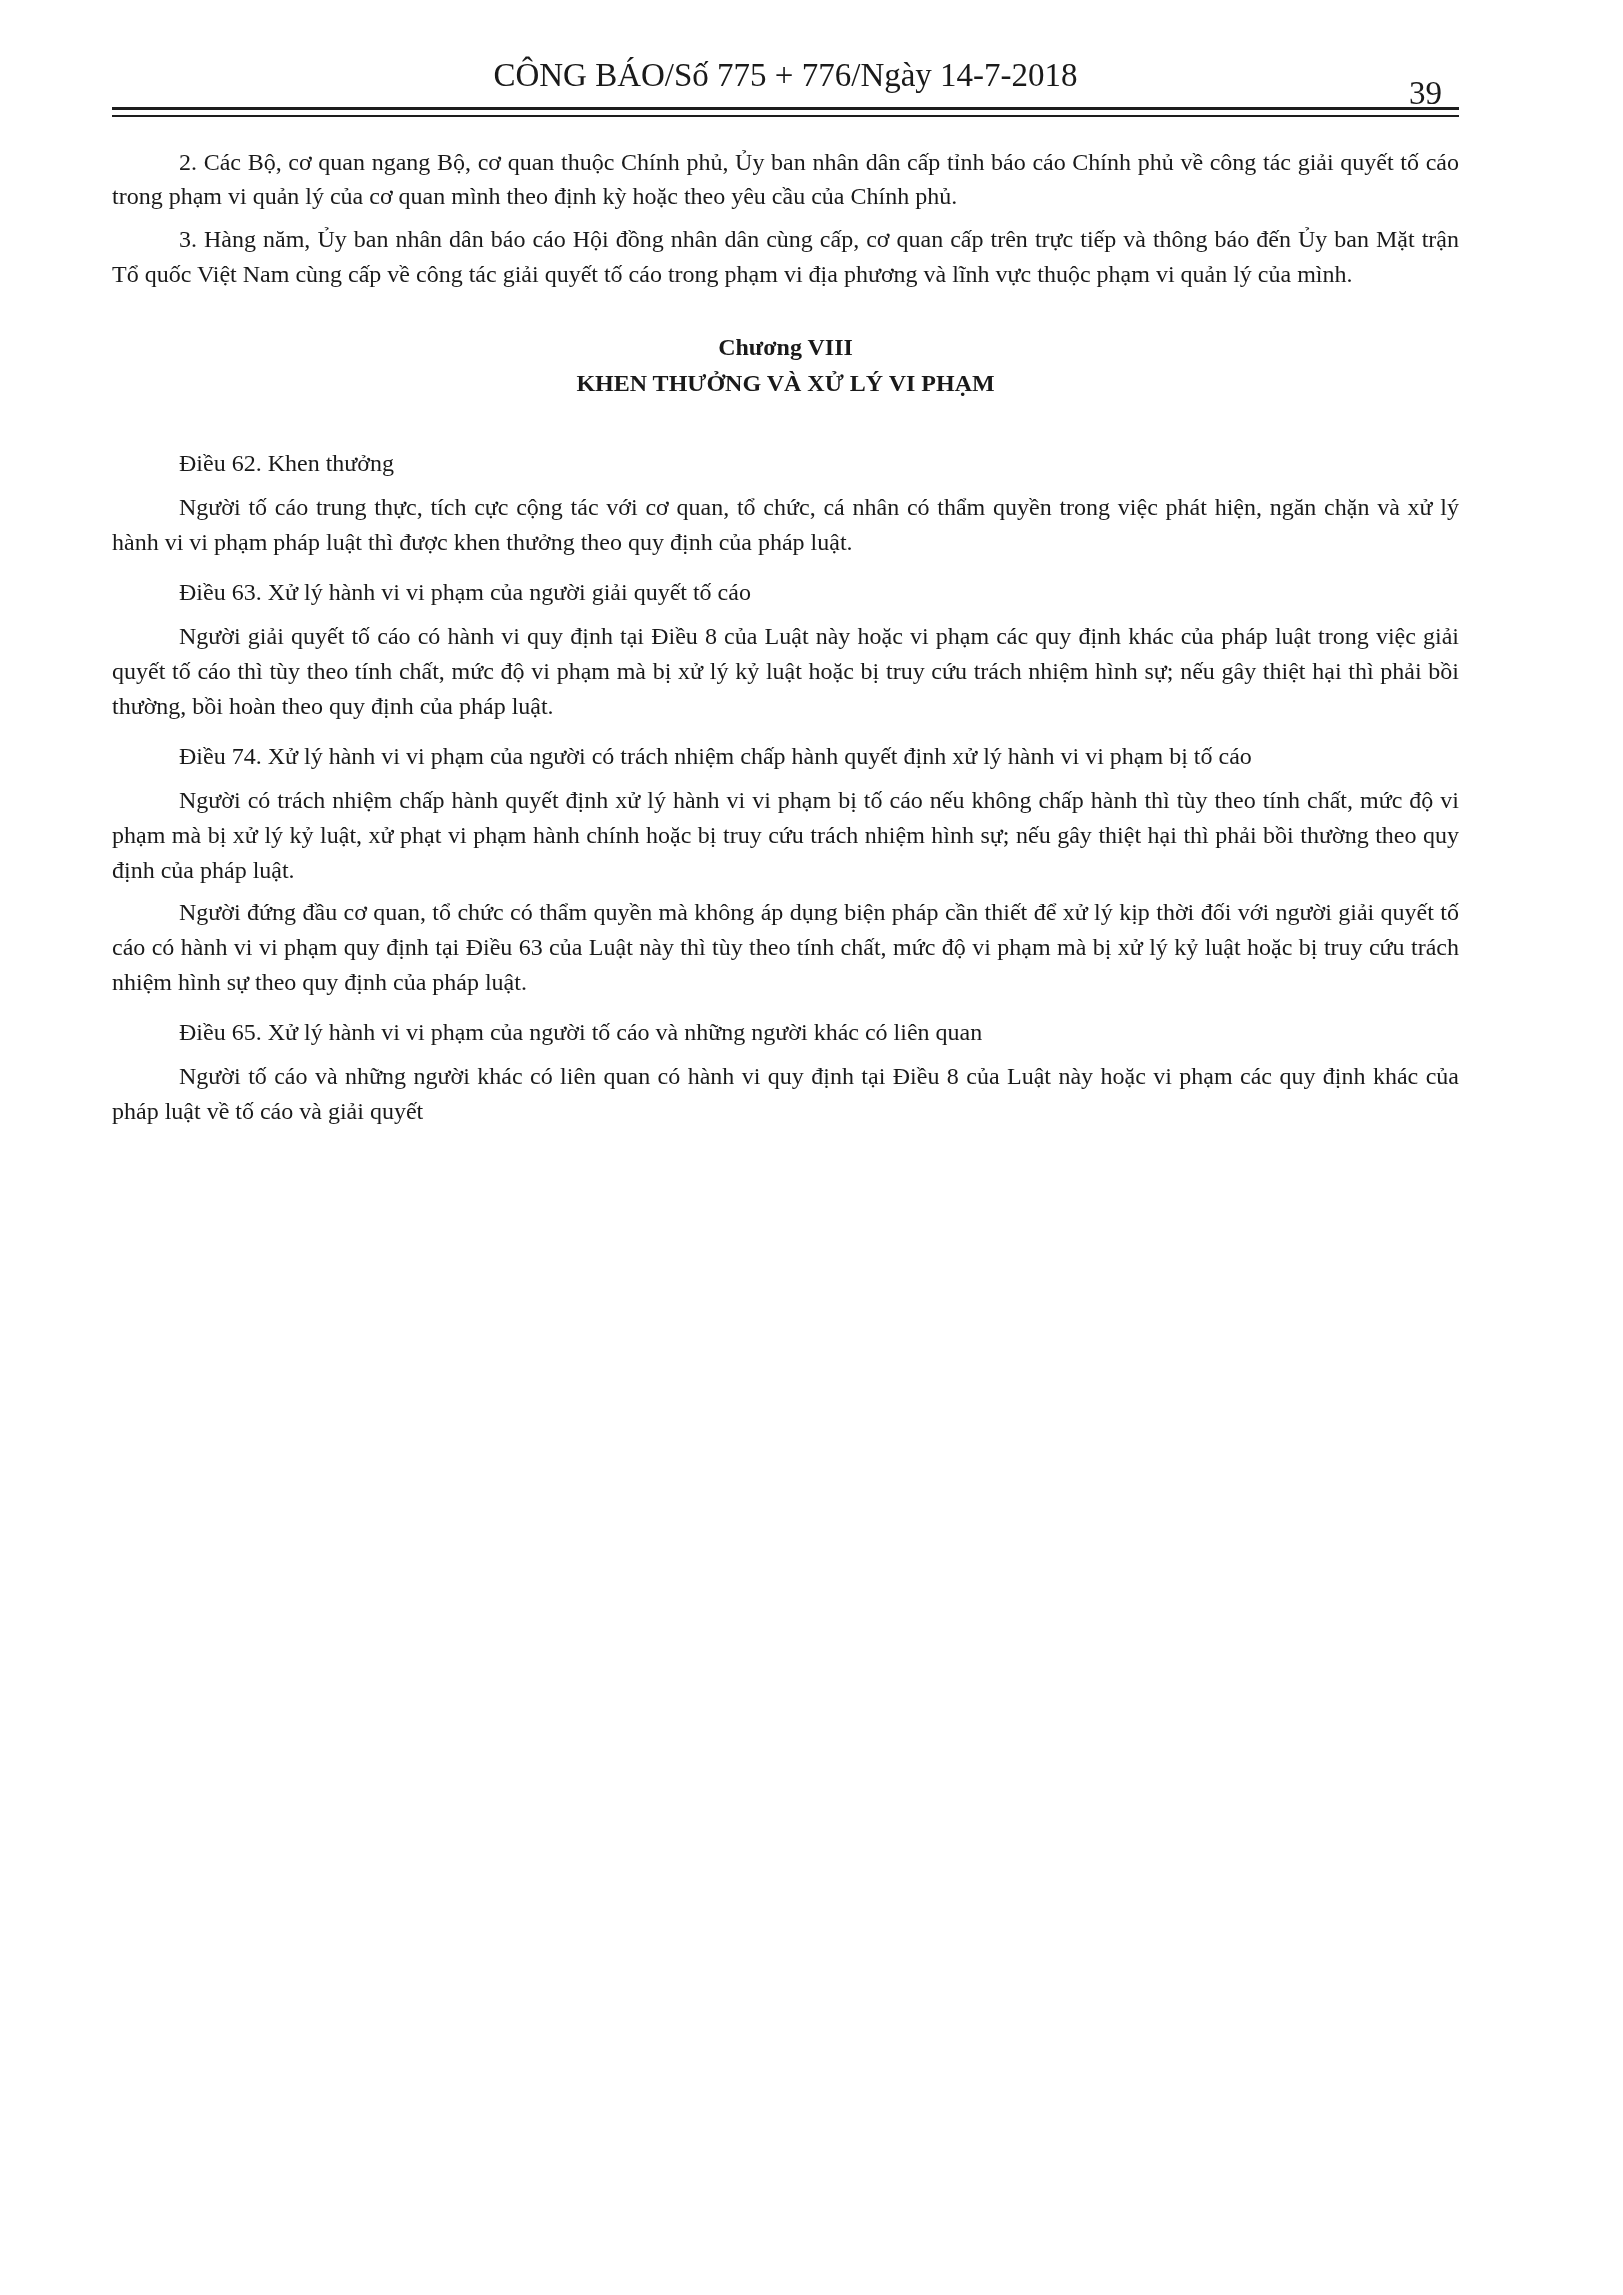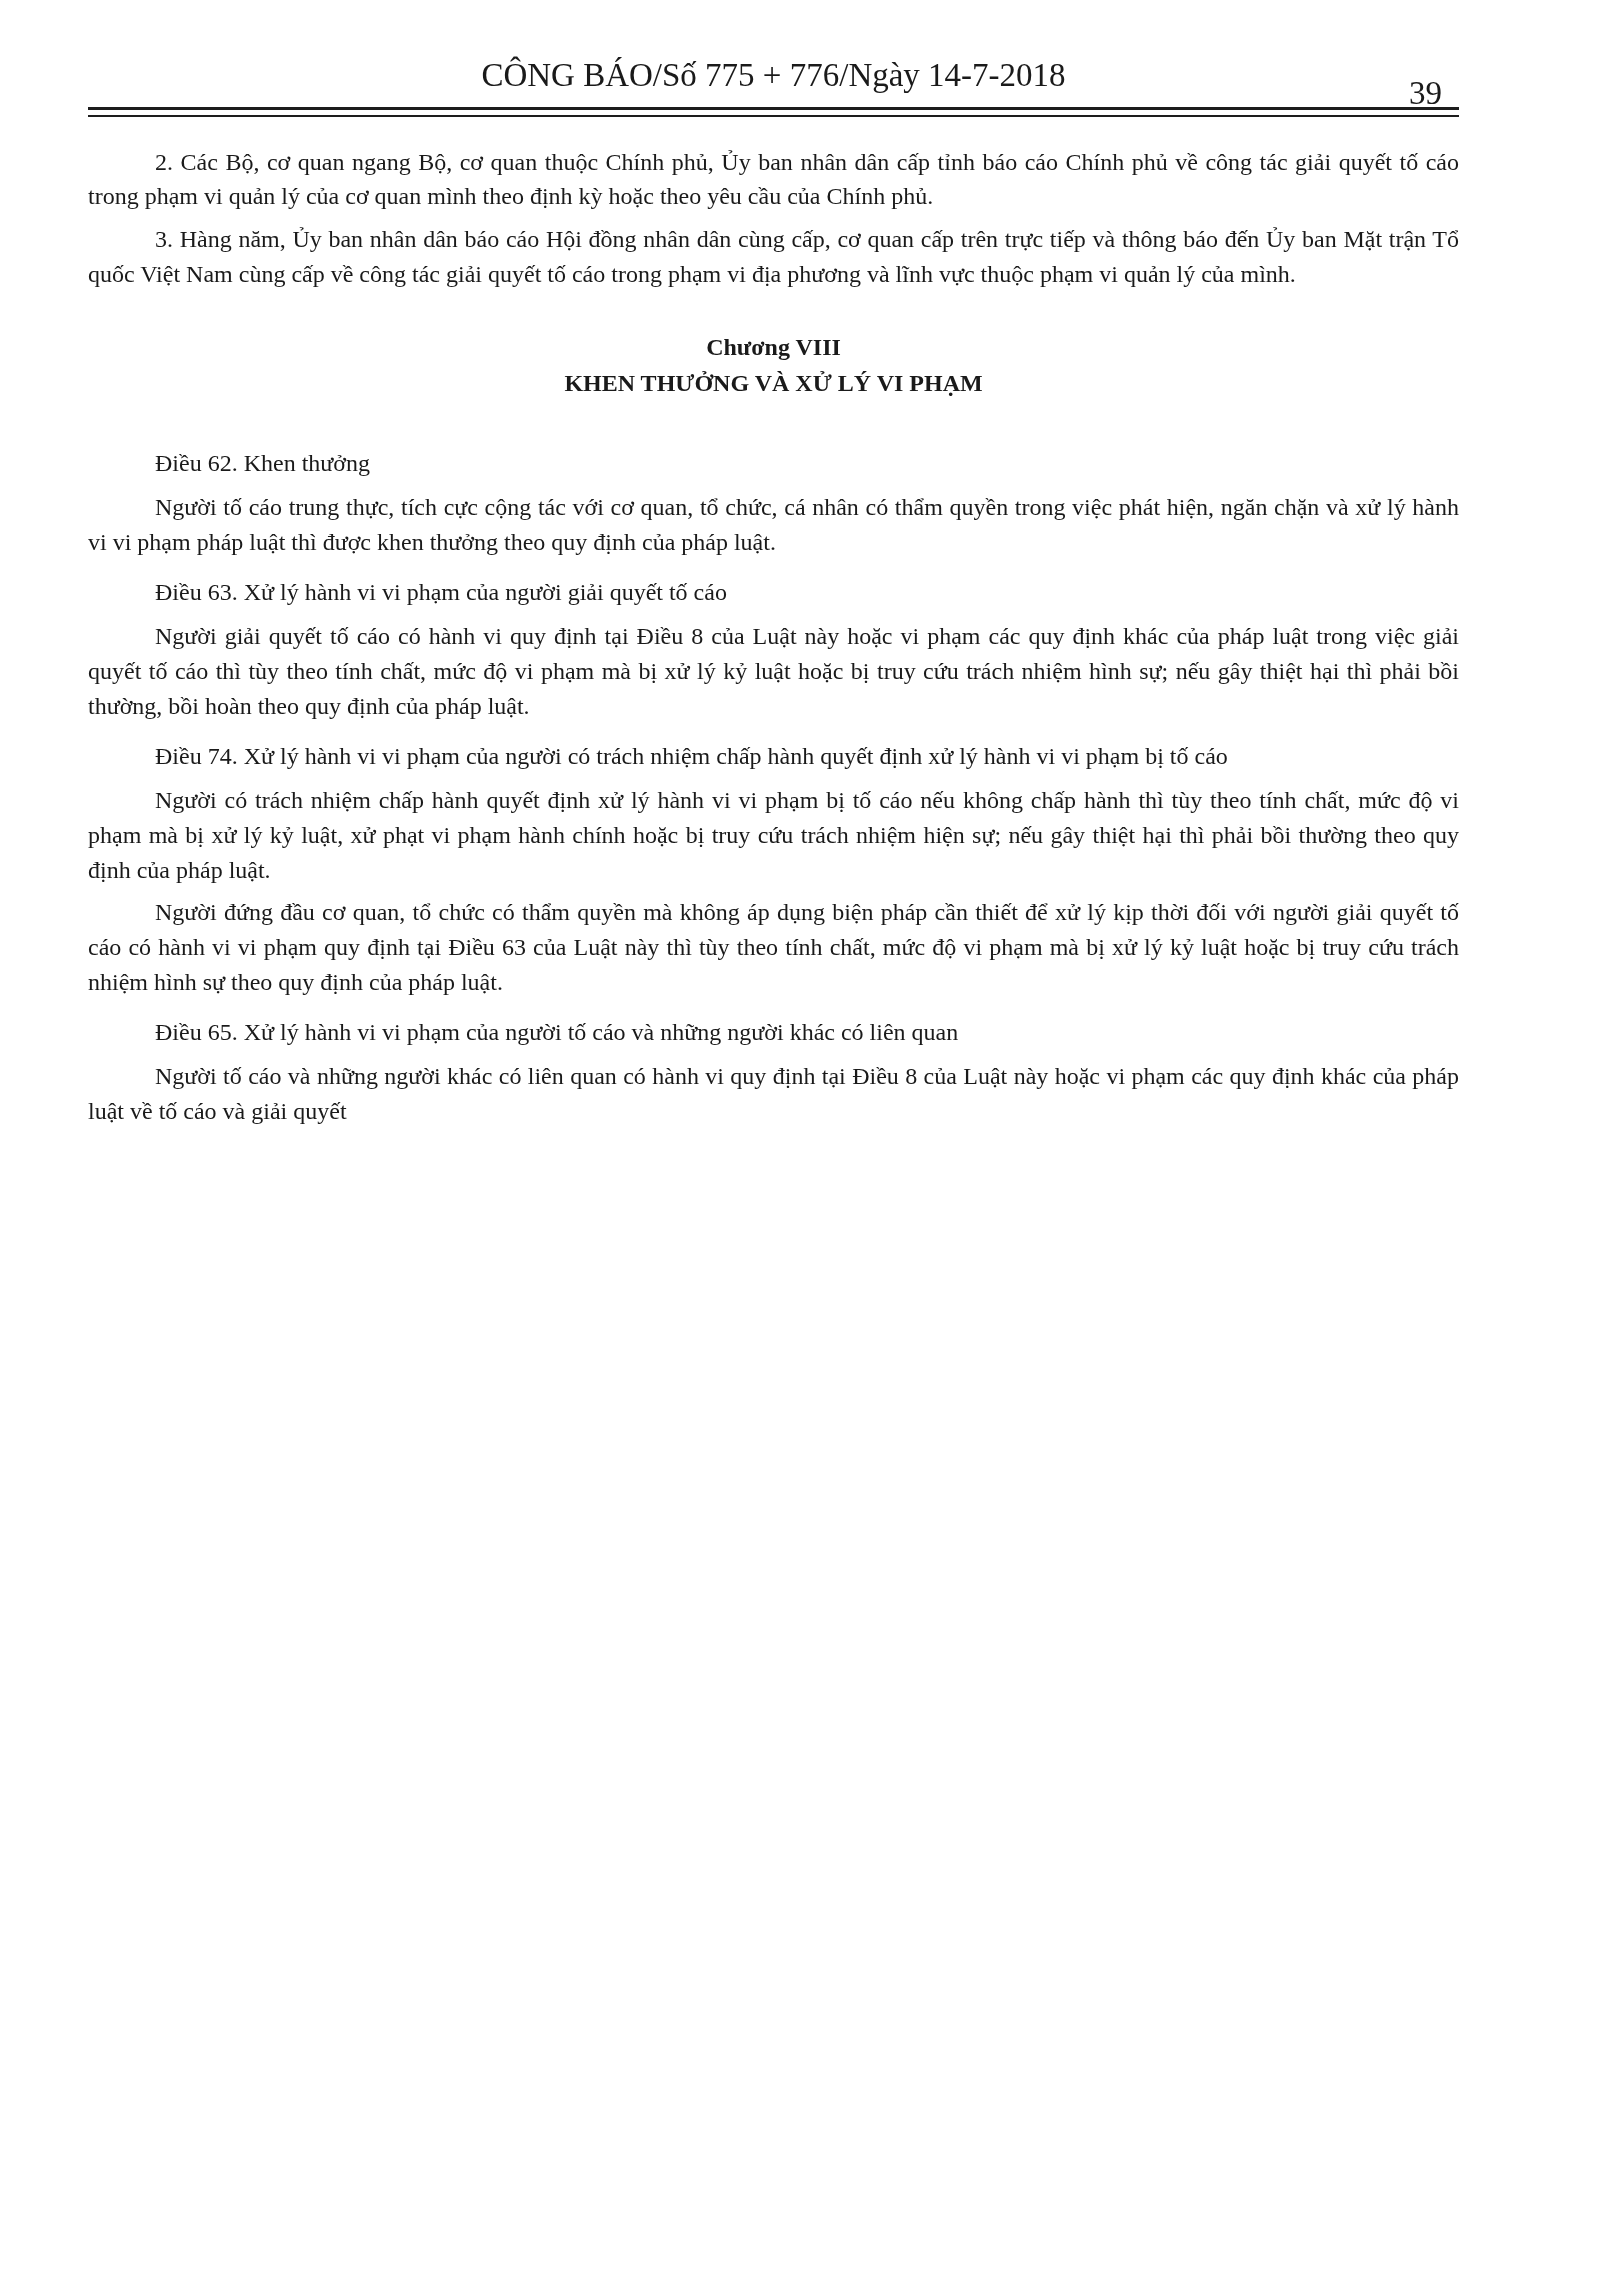--- a/index.html
+++ b/index.html
@@ -7,21 +7,21 @@
   html, body { background: #ffffff; }
   body {
     font-family: "Liberation Serif", "DejaVu Serif", serif;
     color: #1a1a1a;
   }
   .page {
     position: relative;
     width: 1623px;
     height: 1860px;
     background: #ffffff;
-    padding: 54px 164px 0 88px;
+    padding: 54px 164px 0 112px;
     overflow: hidden;
   }
   
   .page-header {
     position: relative;
     width: 100%;
     font-size: 33px;
     line-height: 1.3;
     text-align: center;
     white-space: nowrap;
@@ -89,21 +89,21 @@
     <p class="article-heading">Điều 62. Khen thưởng</p>
 
     <p class="para">Người tố cáo trung thực, tích cực cộng tác với cơ quan, tổ chức, cá nhân có thẩm quyền trong việc phát hiện, ngăn chặn và xử lý hành vi vi phạm pháp luật thì được khen thưởng theo quy định của pháp luật.</p>
 
     <p class="article-heading">Điều 63. Xử lý hành vi vi phạm của người giải quyết tố cáo</p>
 
     <p class="para">Người giải quyết tố cáo có hành vi quy định tại Điều 8 của Luật này hoặc vi phạm các quy định khác của pháp luật trong việc giải quyết tố cáo thì tùy theo tính chất, mức độ vi phạm mà bị xử lý kỷ luật hoặc bị truy cứu trách nhiệm hình sự; nếu gây thiệt hại thì phải bồi thường, bồi hoàn theo quy định của pháp luật.</p>
 
     <p class="article-heading">Điều 74. Xử lý hành vi vi phạm của người có trách nhiệm chấp hành quyết định xử lý hành vi vi phạm bị tố cáo</p>
 
-    <p class="para">Người có trách nhiệm chấp hành quyết định xử lý hành vi vi phạm bị tố cáo nếu không chấp hành thì tùy theo tính chất, mức độ vi phạm mà bị xử lý kỷ luật, xử phạt vi phạm hành chính hoặc bị truy cứu trách nhiệm hiện sự; nếu gây thiệt hại thì phải bồi thường theo quy định của pháp luật.</p>
+    <p class="para">Người có trách nhiệm chấp hành quyết định xử lý hành vi vi phạm bị tố cáo nếu không chấp hành thì tùy theo tính chất, mức độ vi phạm mà bị xử lý kỷ luật, xử phạt vi phạm hành chính hoặc bị truy cứu trách nhiệm hình sự; nếu gây thiệt hại thì phải bồi thường theo quy định của pháp luật.</p>
 
     <p class="para">Người đứng đầu cơ quan, tổ chức có thẩm quyền mà không áp dụng biện pháp cần thiết để xử lý kịp thời đối với người giải quyết tố cáo có hành vi vi phạm quy định tại Điều 63 của Luật này thì tùy theo tính chất, mức độ vi phạm mà bị xử lý kỷ luật hoặc bị truy cứu trách nhiệm hình sự theo quy định của pháp luật.</p>
 
     <p class="article-heading">Điều 65. Xử lý hành vi vi phạm của người tố cáo và những người khác có liên quan</p>
 
     <p class="para">Người tố cáo và những người khác có liên quan có hành vi quy định tại Điều 8 của Luật này hoặc vi phạm các quy định khác của pháp luật về tố cáo và giải quyết</p>
 
   </main>
 </div>
 

